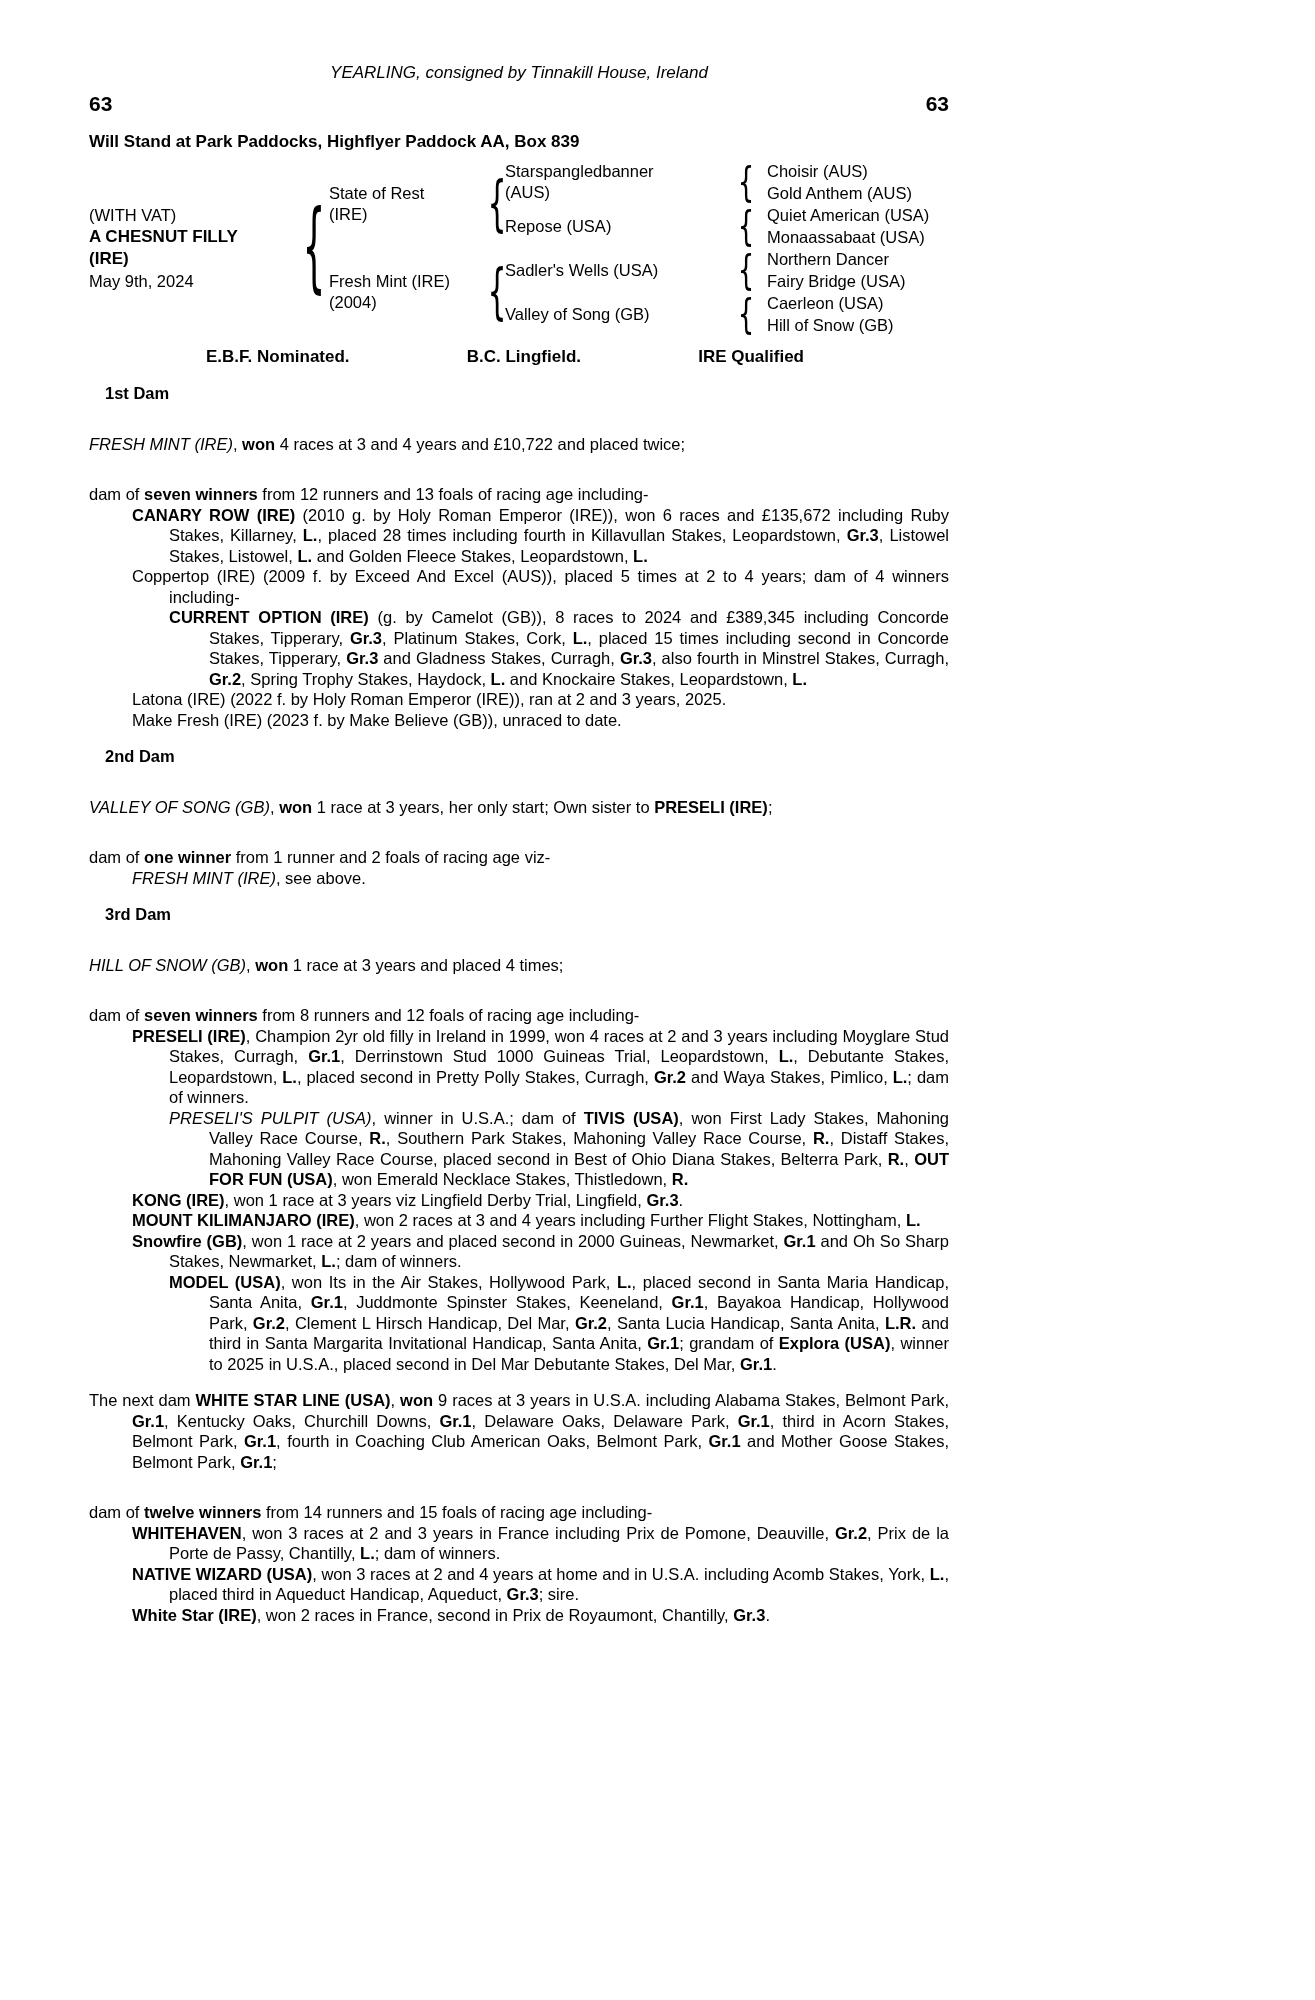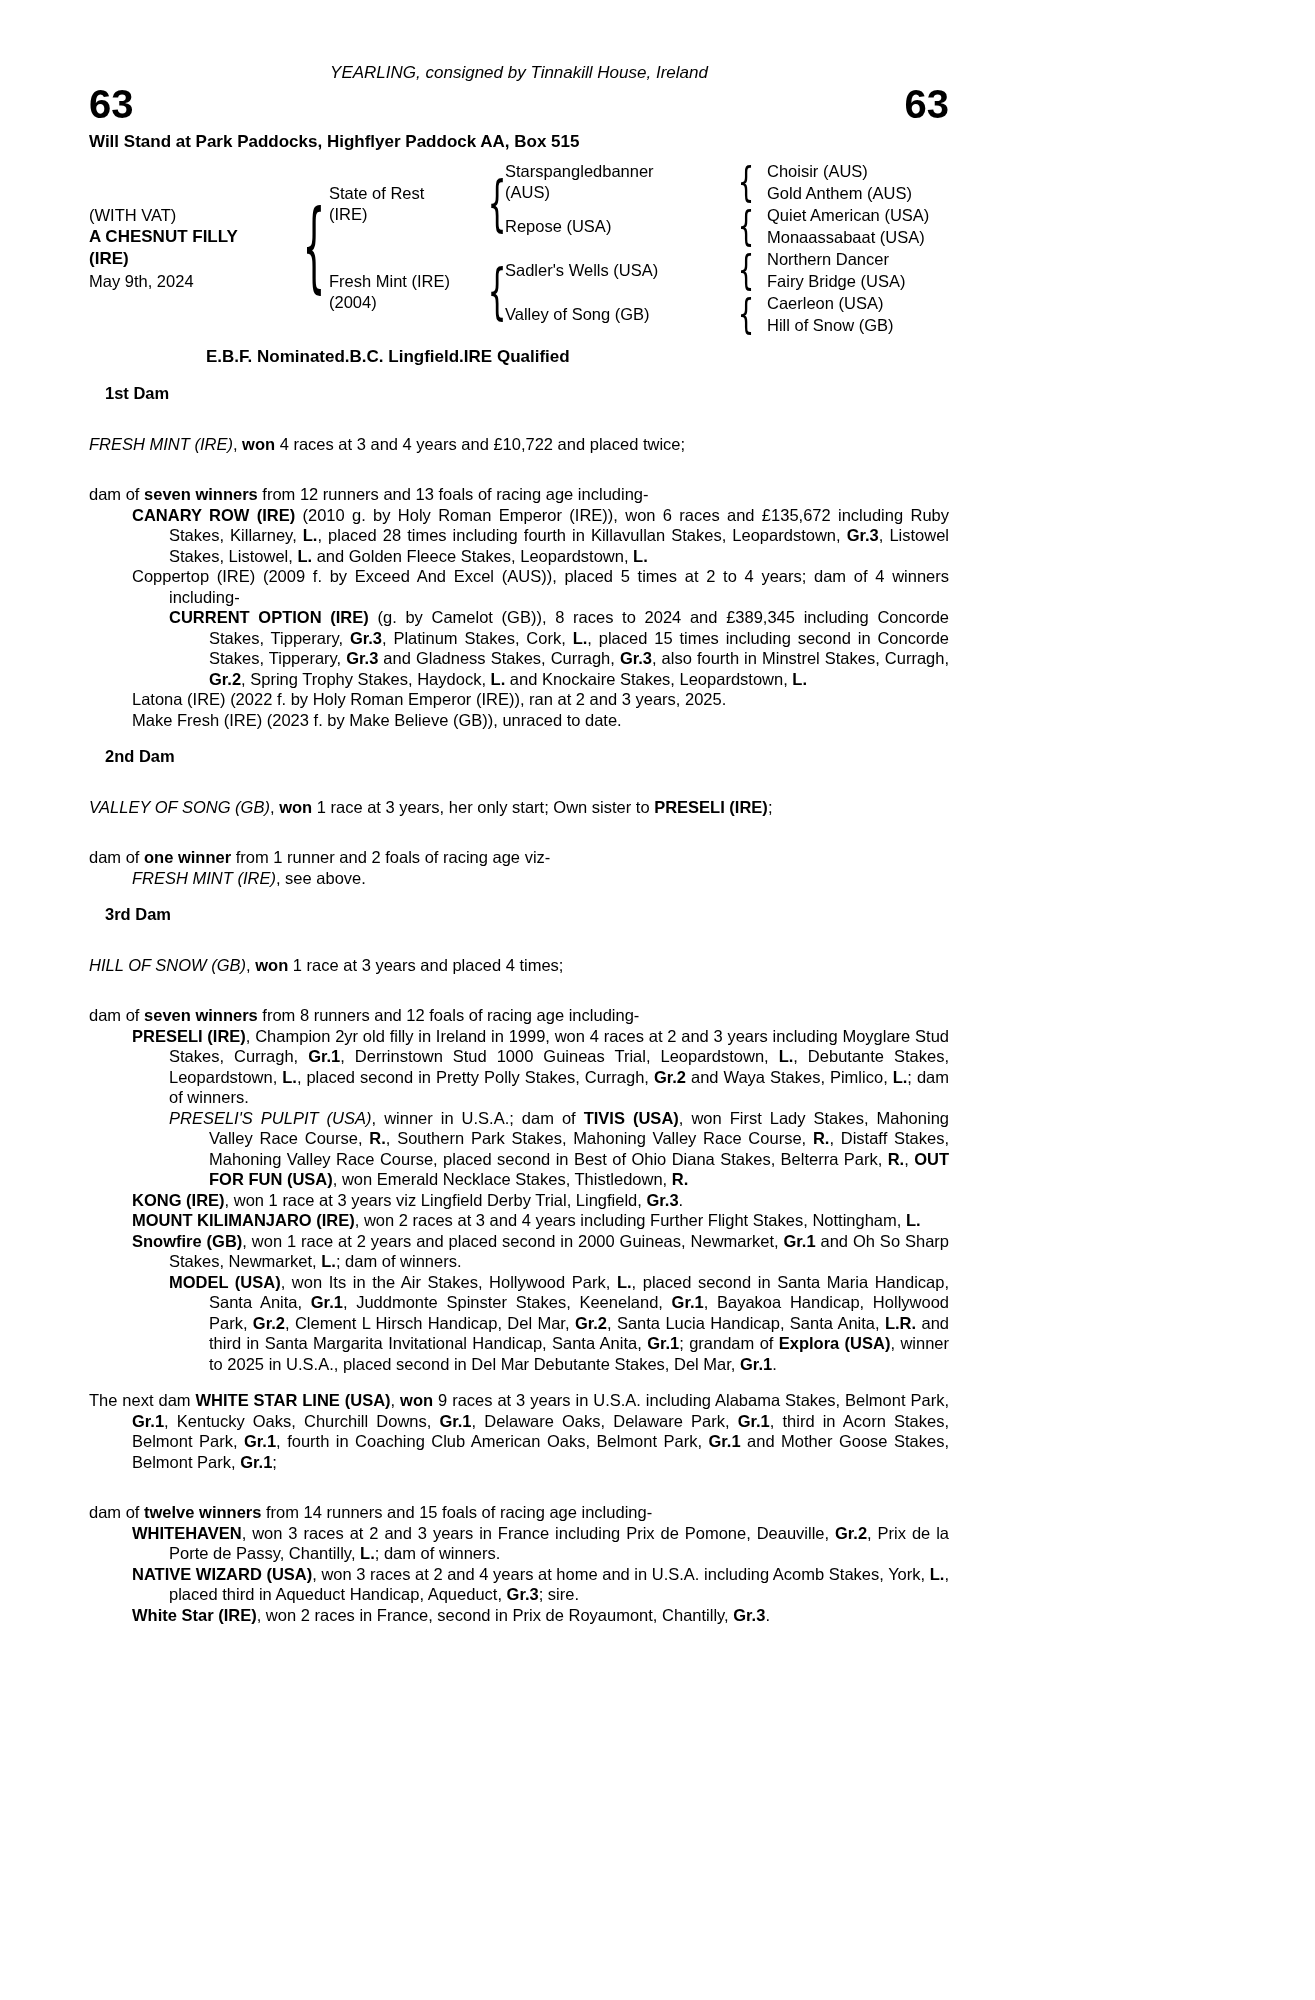--- a/index.html
+++ b/index.html
@@ -3,21 +3,21 @@
 <meta charset="utf-8">
 <style>
   html,body{margin:0;padding:0;}
   body{
     width:1315px;height:2000px;background:#ffffff;color:#000;
     font-family:"Liberation Sans",sans-serif;position:relative;overflow:hidden;
   }
   .content{position:absolute;left:89px;top:0;width:860px;}
   .consignor{margin-top:62px;font-style:italic;font-size:17px;line-height:21px;text-align:center;}
   .lot-row{display:flex;justify-content:space-between;align-items:baseline;margin-top:4px;
-    font-weight:bold;font-size:40px;line-height:34px;}
+    font-weight:bold;font-size:21px;line-height:34px;}
   .stand-line{margin-top:10px;font-weight:bold;font-size:17px;line-height:21px;}
 
   
   .pedigree{
     display:grid;
     grid-template-columns:210px 30px 160px 16px 232px 18px 194px;
     grid-auto-rows:22px;
     margin-top:8px;
     font-size:16.5px;line-height:21px;
   }
@@ -26,21 +26,21 @@
   .name-cell{line-height:22px;}
   .name-cell .horse-name{font-size:17px;font-weight:bold;}
   .gen3-cell{padding-left:12px;}
   .p-brace{display:flex;align-items:center;justify-content:center;align-self:stretch;}
   .p-brace span{display:inline-block;font-family:"DejaVu Sans",sans-serif;line-height:1;}
   .brace-lg span{font-size:36px;transform:scaleY(2.7);}
   .brace-md span{font-size:30px;transform:scaleY(2.0);}
   .brace-sm span{font-size:26px;transform:scaleY(1.6);}
 
   
-  .nominations{display:flex;margin-top:10px;margin-bottom:4px;
+  .nominations{display:flex;justify-content:space-between;margin-top:10px;margin-bottom:4px;
     padding-left:117px;padding-right:145px;font-weight:bold;font-size:17px;line-height:21px;}
 
   
   .dam-sections{font-size:16.5px;line-height:20.5px;}
   .dam-section{margin-top:16px;}
   .dam-heading{font-weight:bold;margin:16px;}
   .para{margin:0;text-align:justify;}
   .para.l0{padding-left:0;text-indent:0;margin-top:30px;}
   .para.l0h{padding-left:43px;text-indent:-43px;}
   .para.l1{padding-left:80px;text-indent:-37px;}
@@ -53,21 +53,21 @@
 
 <div class="content">
 
   <div class="consignor">YEARLING, consigned by Tinnakill House, Ireland</div>
 
   <div class="lot-row">
     <span>63</span>
     <span>63</span>
   </div>
 
-  <div class="stand-line">Will Stand at Park Paddocks, Highflyer Paddock AA, Box 515</div>
+  <div class="stand-line">Will Stand at Park Paddocks, Highflyer Paddock AA, Box 839</div>
 
   <div class="pedigree">
 
     <div class="p-cell name-cell" style="grid-area:1 / 1 / 9 / 2;">
       <div>(WITH VAT)</div>
       <div class="horse-name multiline">A CHESNUT FILLY
 (IRE)</div>
       <div>May 9th, 2024</div>
     </div>
 

